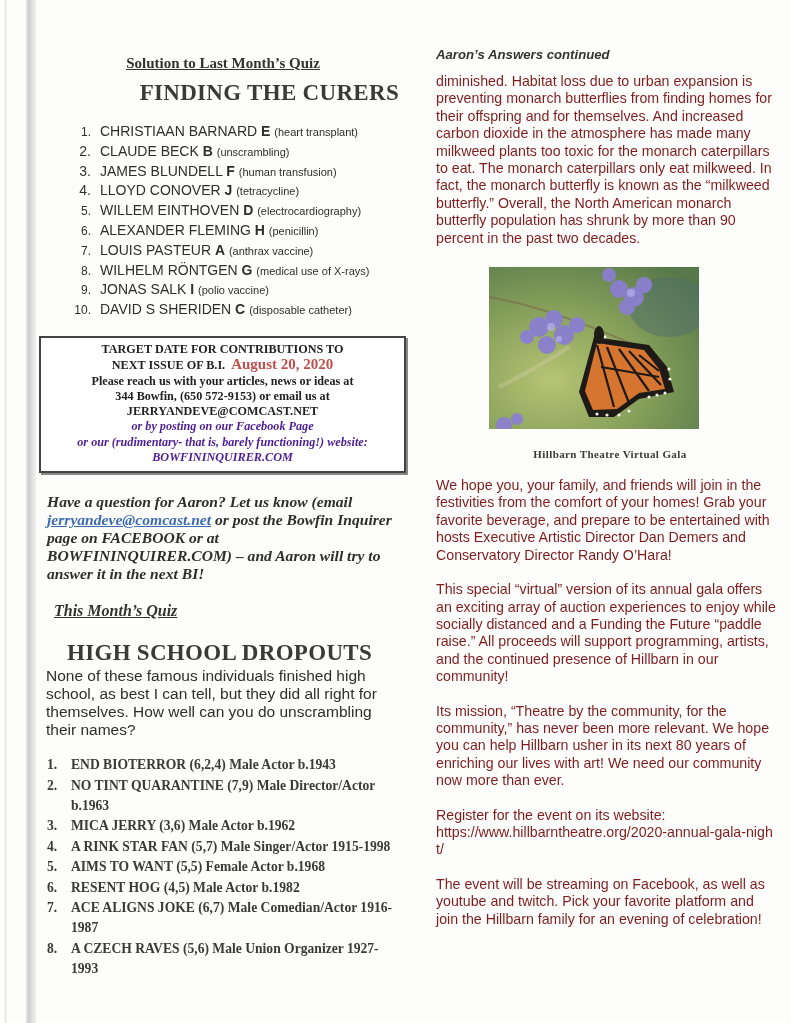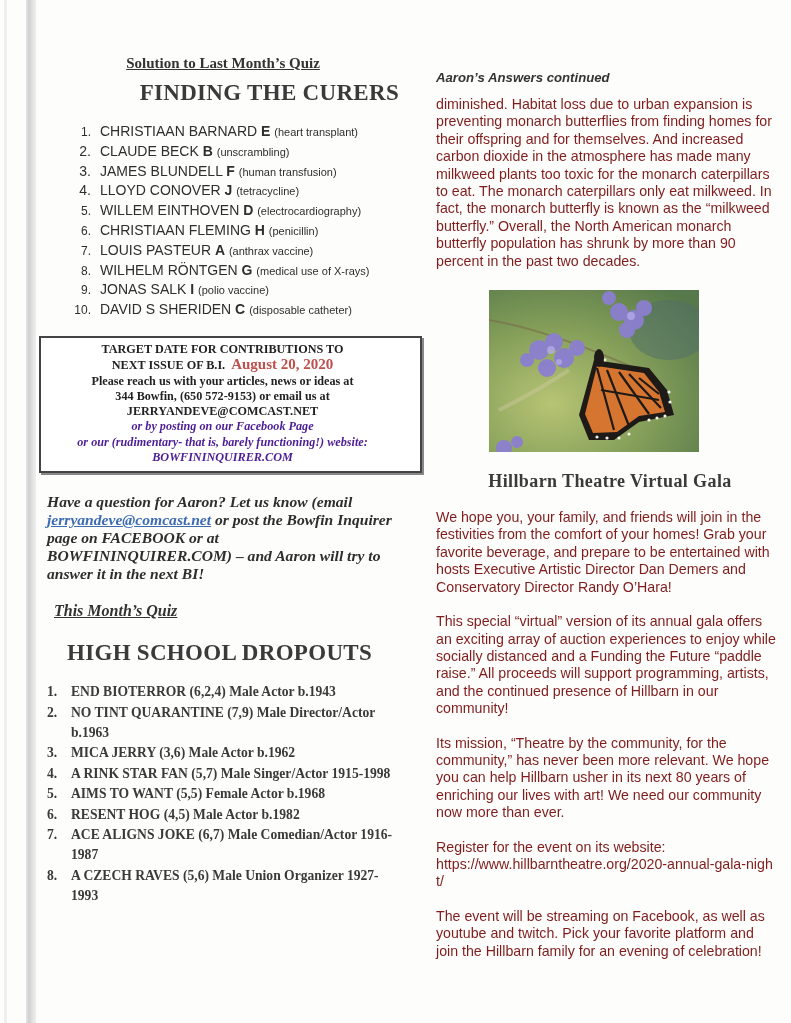--- a/index.html
+++ b/index.html
@@ -9,40 +9,40 @@
     font-family: "Liberation Sans", sans-serif; color: #2a2a2a;
   }
   .scan-edge {
     position: absolute; top: 0; bottom: 0; left: 26px; width: 10px;
     background: linear-gradient(to right, #e6e6e6, #cfcfcf 30%, #e0e0e0 60%, #efefef);
   }
   .scan-edge2 {
     position: absolute; top: 0; bottom: 0; left: 4px; width: 3px; background: #efefef;
   }
   .col-left { position: absolute; left: 47px; top: 47px; width: 352px; }
-  .col-right { position: absolute; left: 436px; top: 47px; width: 340px; margin-top: 23px; }
+  .col-right { position: absolute; left: 436px; top: 47px; width: 340px; }
   .sol-title {
     font-family: "Liberation Serif", serif; font-weight: bold; font-size: 15px;
     text-decoration: underline; color: #333; margin: 8px; text-align: center;
   }
   .big-title {
     font-family: "Liberation Serif", serif; font-weight: bold; font-size: 23px;
     color: #3a3a3a; text-align: right; margin: 0 0 12px 0; letter-spacing: 0.3px;
     padding-left: 18px;
   }
   .curers { list-style: none; margin: 16px; padding: 0; }
   .curers li { font-size: 14px; line-height: 18.8px; color: #2e2e2e; white-space: nowrap; }
   .curers .num { display: inline-block; width: 28px; text-align: right; margin-right: 9px; font-size: 12px; }
   .curers .num.wide { font-size: 14px; }
   .curers .ans { font-weight: bold; }
   .curers .note { font-size: 11px; }
 
   .target-box {
     margin: 12px 0 0 -8px; width: 355px; border: 2px solid #444;
-    box-shadow: 2px 2px 0 #888; padding: 4px 20px 6px 4px;
+    box-shadow: 2px 2px 0 #888; padding: 4px 4px 6px 4px;
     font-family: "Liberation Serif", serif; text-align: center; font-weight: bold;
     font-size: 12.2px; line-height: 15.3px; color: #222; background: #fff;
   }
   .target-box .date { color: #c0504d; font-size: 15px; margin-left: 6px; }
   .target-box .red { color: #4c1d95; font-style: italic; }
 
   .aaron-q {
     margin-top: 20px; font-family: "Liberation Serif", serif; font-weight: bold; font-style: italic;
     font-size: 15.6px; line-height: 17.8px; color: #2e2e2e;
   }
@@ -70,42 +70,42 @@
   }
   .para { font-size: 14.2px; line-height: 17.4px; color: #7f1d1d; margin: 0; }
   .para.indent { text-indent: 16px; margin-top: 10px; }
   .gap { margin-top: 17px; }
 
   .butterfly {
     margin: 20px 0 0 53px; width: 210px; height: 162px; position: relative; overflow: hidden;
     background: radial-gradient(ellipse at 30% 70%, #a9b86a 0%, #8aa35b 35%, #7c9a58 60%, #5d7f4c 100%);
   }
   .gala-title {
-    font-family: "Liberation Serif", serif; font-weight: bold; font-size: 18px; color: #3a3a3a;
+    font-family: "Liberation Serif", serif; font-weight: bold; font-size: 11px; color: #3a3a3a;
     text-align: center; margin: 19px 0 0 0; letter-spacing: 0.4px; padding-left: 8px;
   }
   .url { word-break: break-all; }
 </style>
 </head>
 <body>
 
 <div class="scan-edge2"></div>
 <div class="scan-edge"></div>
 
 <div class="col-left">
   <h3 class="sol-title">Solution to Last Month’s Quiz</h3>
   <h2 class="big-title">FINDING THE CURERS</h2>
 
   <ul class="curers">
     <li><span class="num">1.</span><span>CHRISTIAAN BARNARD</span> <span class="ans">E</span> <span class="note">(heart transplant)</span></li>
     <li><span class="num wide">2.</span><span>CLAUDE BECK </span> <span class="ans">B</span> <span class="note">(unscrambling)</span></li>
     <li><span class="num wide">3.</span><span>JAMES BLUNDELL </span> <span class="ans">F</span> <span class="note">(human transfusion)</span></li>
     <li><span class="num wide">4.</span><span>LLOYD CONOVER</span> <span class="ans">J</span> <span class="note">(tetracycline)</span></li>
     <li><span class="num">5.</span><span>WILLEM EINTHOVEN</span> <span class="ans">D</span> <span class="note">(electrocardiography)</span></li>
-    <li><span class="num">6.</span><span>CHRISTIAAN FLEMING</span> <span class="ans">H</span> <span class="note">(penicillin)</span></li>
+    <li><span class="num">6.</span><span>ALEXANDER FLEMING</span> <span class="ans">H</span> <span class="note">(penicillin)</span></li>
     <li><span class="num">7.</span><span>LOUIS PASTEUR</span> <span class="ans">A</span> <span class="note">(anthrax vaccine)</span></li>
     <li><span class="num">8.</span><span>WILHELM RÖNTGEN</span> <span class="ans">G</span> <span class="note">(medical use of X-rays)</span></li>
     <li><span class="num">9.</span><span>JONAS SALK</span> <span class="ans">I</span> <span class="note">(polio vaccine)</span></li>
     <li><span class="num">10.</span><span>DAVID S SHERIDEN</span> <span class="ans">C</span> <span class="note">(disposable catheter)</span></li>
   </ul>
 
   <div class="target-box">
     <div>TARGET DATE  FOR CONTRIBUTIONS TO</div>
     <div><span>NEXT ISSUE OF B.I.</span><span class="date">August 20, 2020</span></div>
     <div>Please reach us with your articles, news or ideas at</div>
@@ -115,20 +115,21 @@
     <div class="red">or our (rudimentary- that is, barely functioning!) website:</div>
     <div class="red">BOWFININQUIRER.COM</div>
   </div>
 
   <div class="aaron-q">
     <span>Have a question for Aaron?  Let us know (email </span><a>jerryandeve@comcast.net</a><span> or post the Bowfin Inquirer page on FACEBOOK or at BOWFININQUIRER.COM) – and Aaron will try to answer it in the next BI!</span>
   </div>
 
   <div class="quiz-heading">This Month’s Quiz</div>
   <h2 class="hs-title">HIGH SCHOOL DROPOUTS</h2>
+  <p class="hs-intro">None of these famous individuals finished high school, as best I can tell, but they did all right for themselves. How well can you do unscrambling their names?</p>
 
   <ol class="quiz-list">
     <li>
         <span class="n">1.</span>
         <span class="t">END BIOTERROR (6,2,4) Male Actor b.1943</span>
       </li>
     <li>
         <span class="n">2.</span>
         <span class="t">NO TINT QUARANTINE (7,9)  Male Director/Actor b.1963</span>
       </li>

